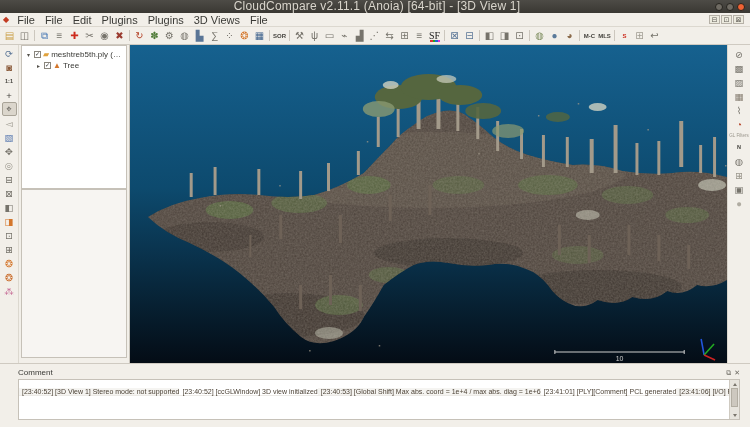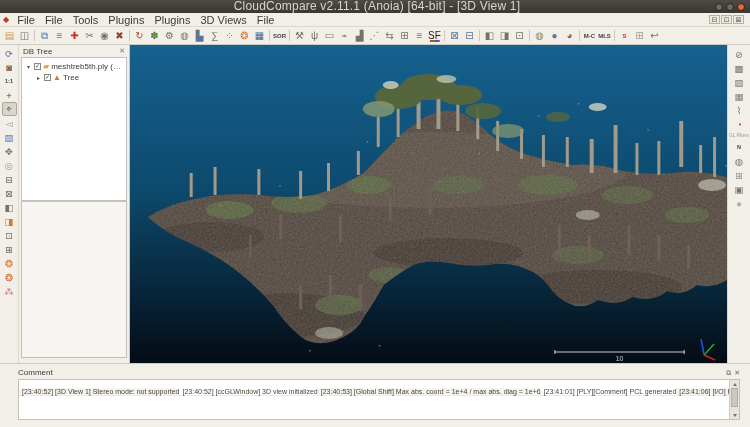--- a/index.html
+++ b/index.html
@@ -90,21 +90,21 @@
     <div class="win-btn"></div>
     <div class="win-btn close"></div>
   </div>
 </div>
 
 <div class="menubar">
   <span class="app-mini-icon">◆</span>
   <span style="display:flex">
       <span class="menu-item">File</span>
       <span class="menu-item">File</span>
-      <span class="menu-item">Tools</span>
+      <span class="menu-item">Edit</span>
       <span class="menu-item">Plugins</span>
       <span class="menu-item">Plugins</span>
       <span class="menu-item">3D Views</span>
       <span class="menu-item">File</span>
     </span>
   <span class="mdi-btns">
       <span class="mdi-btn">⊟</span>
       <span class="mdi-btn">⊡</span>
       <span class="mdi-btn">⊠</span>
     </span>
@@ -135,21 +135,21 @@
     <span class="tb-sep"></span>
     <span class="tb-icon" style="color: rgb(118, 115, 107);">⚒</span>
     <span class="tb-icon" style="color: rgb(118, 115, 107);">ψ</span>
     <span class="tb-icon" style="color: rgb(118, 115, 107);">▭</span>
     <span class="tb-icon" style="color: rgb(118, 115, 107);">⌁</span>
     <span class="tb-icon" style="color: rgb(118, 115, 107);">▟</span>
     <span class="tb-icon" style="color: rgb(118, 115, 107);">⋰</span>
     <span class="tb-icon" style="color: rgb(118, 115, 107);">⇆</span>
     <span class="tb-icon" style="color: rgb(118, 115, 107);">⊞</span>
     <span class="tb-icon" style="color: rgb(118, 115, 107);">≡</span>
-    <span class="tb-icon rainbow" style="color: rgb(34, 34, 34);">SF</span>
+    <span class="tb-icon rainbow" style="color: rgb(34, 34, 34); font-family: Liberation Serif, serif;">SF</span>
     <span class="tb-sep"></span>
     <span class="tb-icon" style="color: rgb(90, 117, 150);">⊠</span>
     <span class="tb-icon" style="color: rgb(90, 117, 150);">⊟</span>
     <span class="tb-sep"></span>
     <span class="tb-icon" style="color: rgb(118, 115, 107);">◧</span>
     <span class="tb-icon" style="color: rgb(118, 115, 107);">◨</span>
     <span class="tb-icon" style="color: rgb(118, 115, 107);">⊡</span>
     <span class="tb-sep"></span>
     <span class="tb-icon" style="color: rgb(122, 138, 90);">◍</span>
     <span class="tb-icon" style="color: rgb(90, 122, 154);">●</span>
@@ -180,24 +180,20 @@
       <span class="rail-icon" style="color: rgb(118, 115, 107);">◧</span>
       <span class="rail-icon" style="color: rgb(212, 118, 43);">◨</span>
       <span class="rail-icon" style="color: rgb(118, 115, 107);">⊡</span>
       <span class="rail-icon" style="color: rgb(118, 115, 107);">⊞</span>
       <span class="rail-icon" style="color: rgb(212, 118, 43);">❂</span>
       <span class="rail-icon" style="color: rgb(201, 106, 40);">❂</span>
       <span class="rail-icon" style="color: rgb(192, 90, 138);">⁂</span>
     </div>
 
   <div class="left-docks">
-    <div class="dock-title">
-      <span>DB Tree</span>
-      <span class="dock-close">✕</span>
-    </div>
     <div class="tree">
       <div class="tree-row">
         <span class="expander">▾</span>
         <span class="checkbox">✓</span>
         <span class="tree-icon" style="color:#e0a23d">▰</span>
         <span class="tree-label">meshtreb5th.ply (/home...</span>
       </div>
       <div class="tree-row child">
         <span class="expander">▸</span>
         <span class="checkbox">✓</span>

